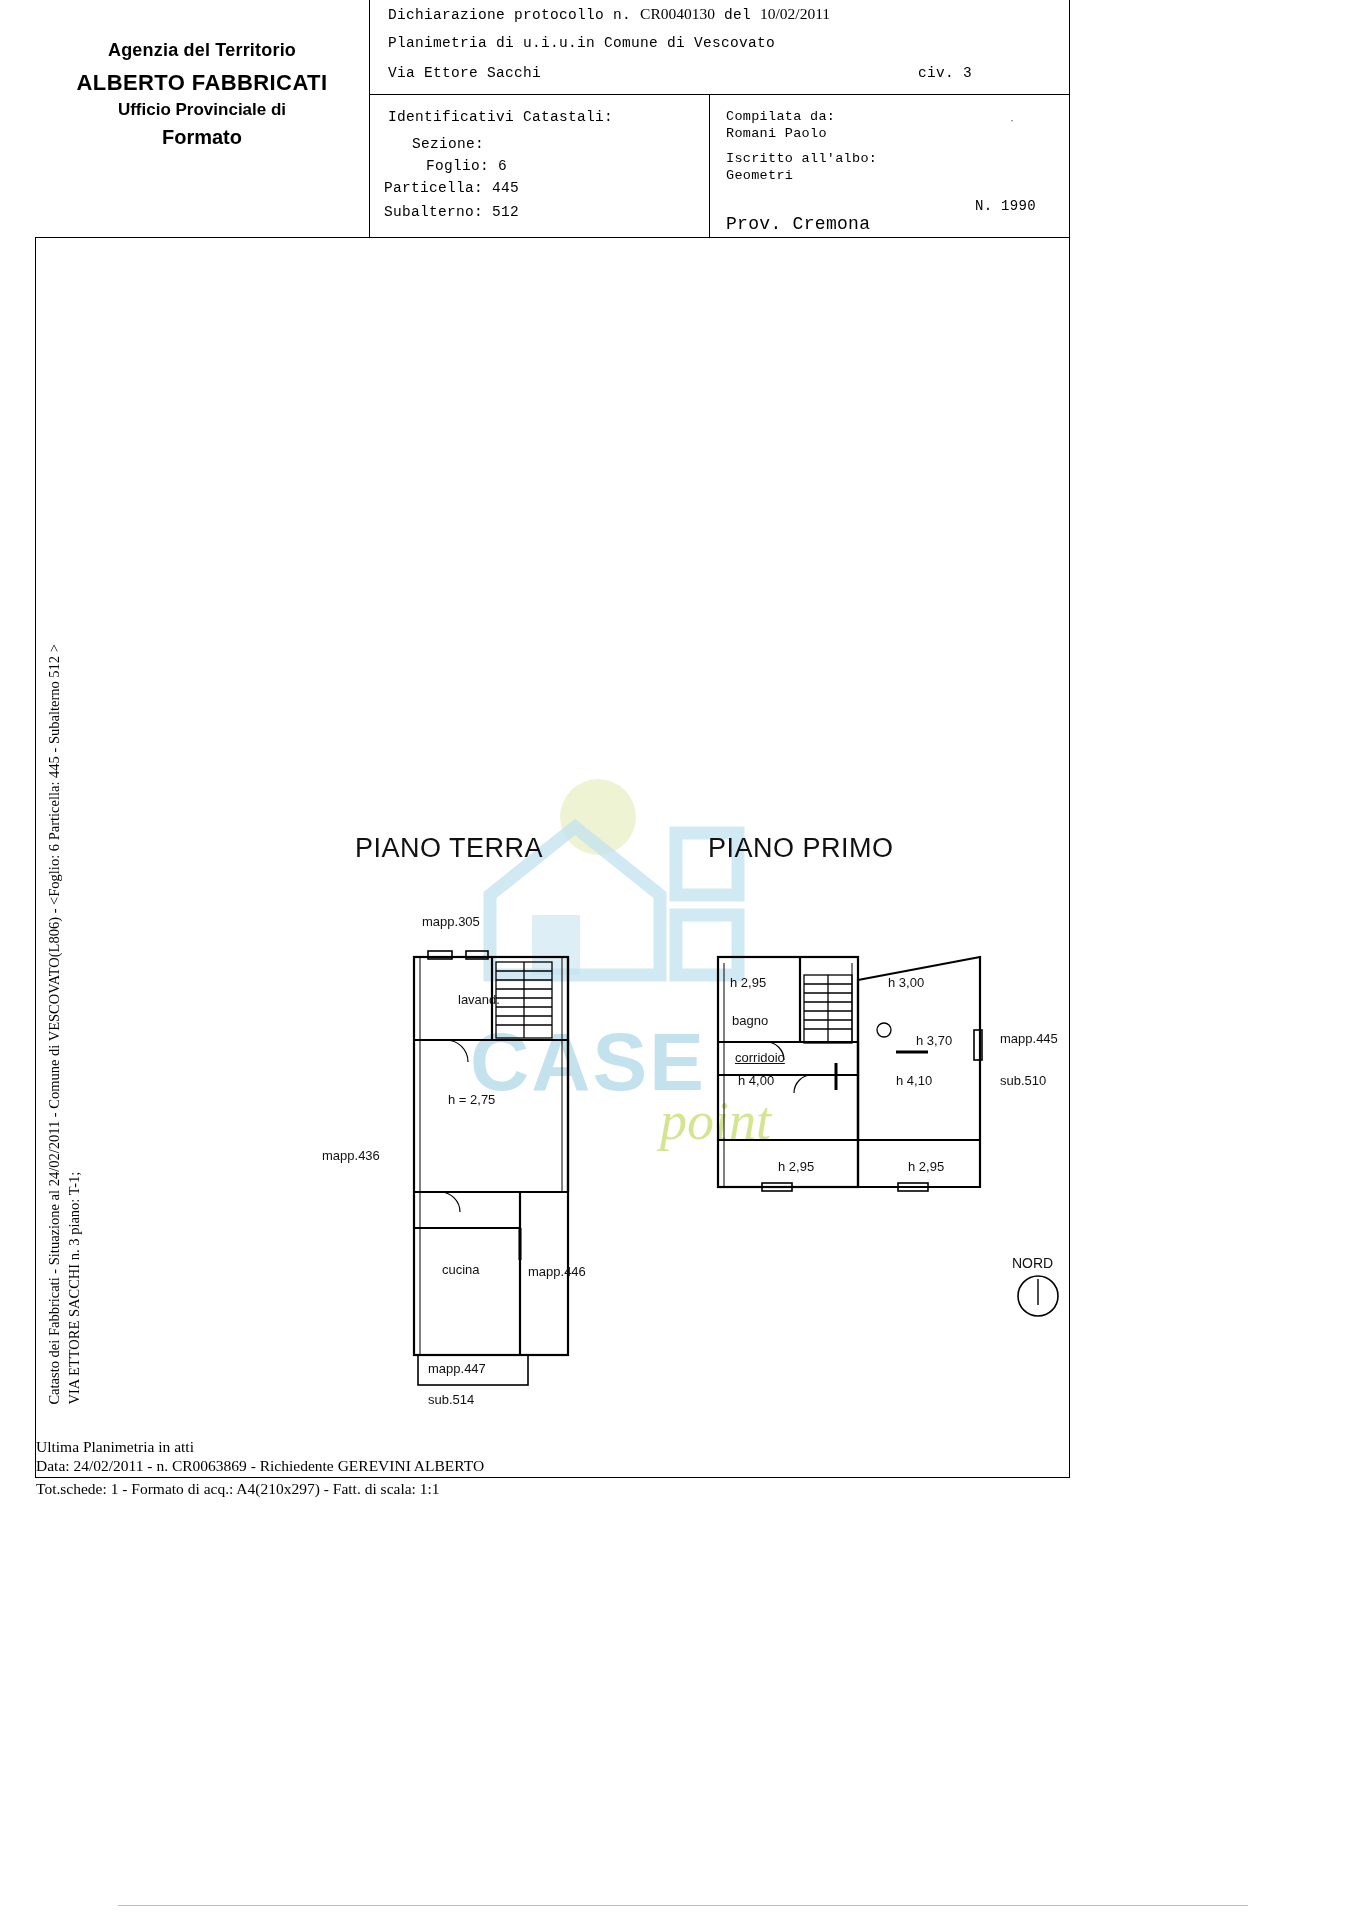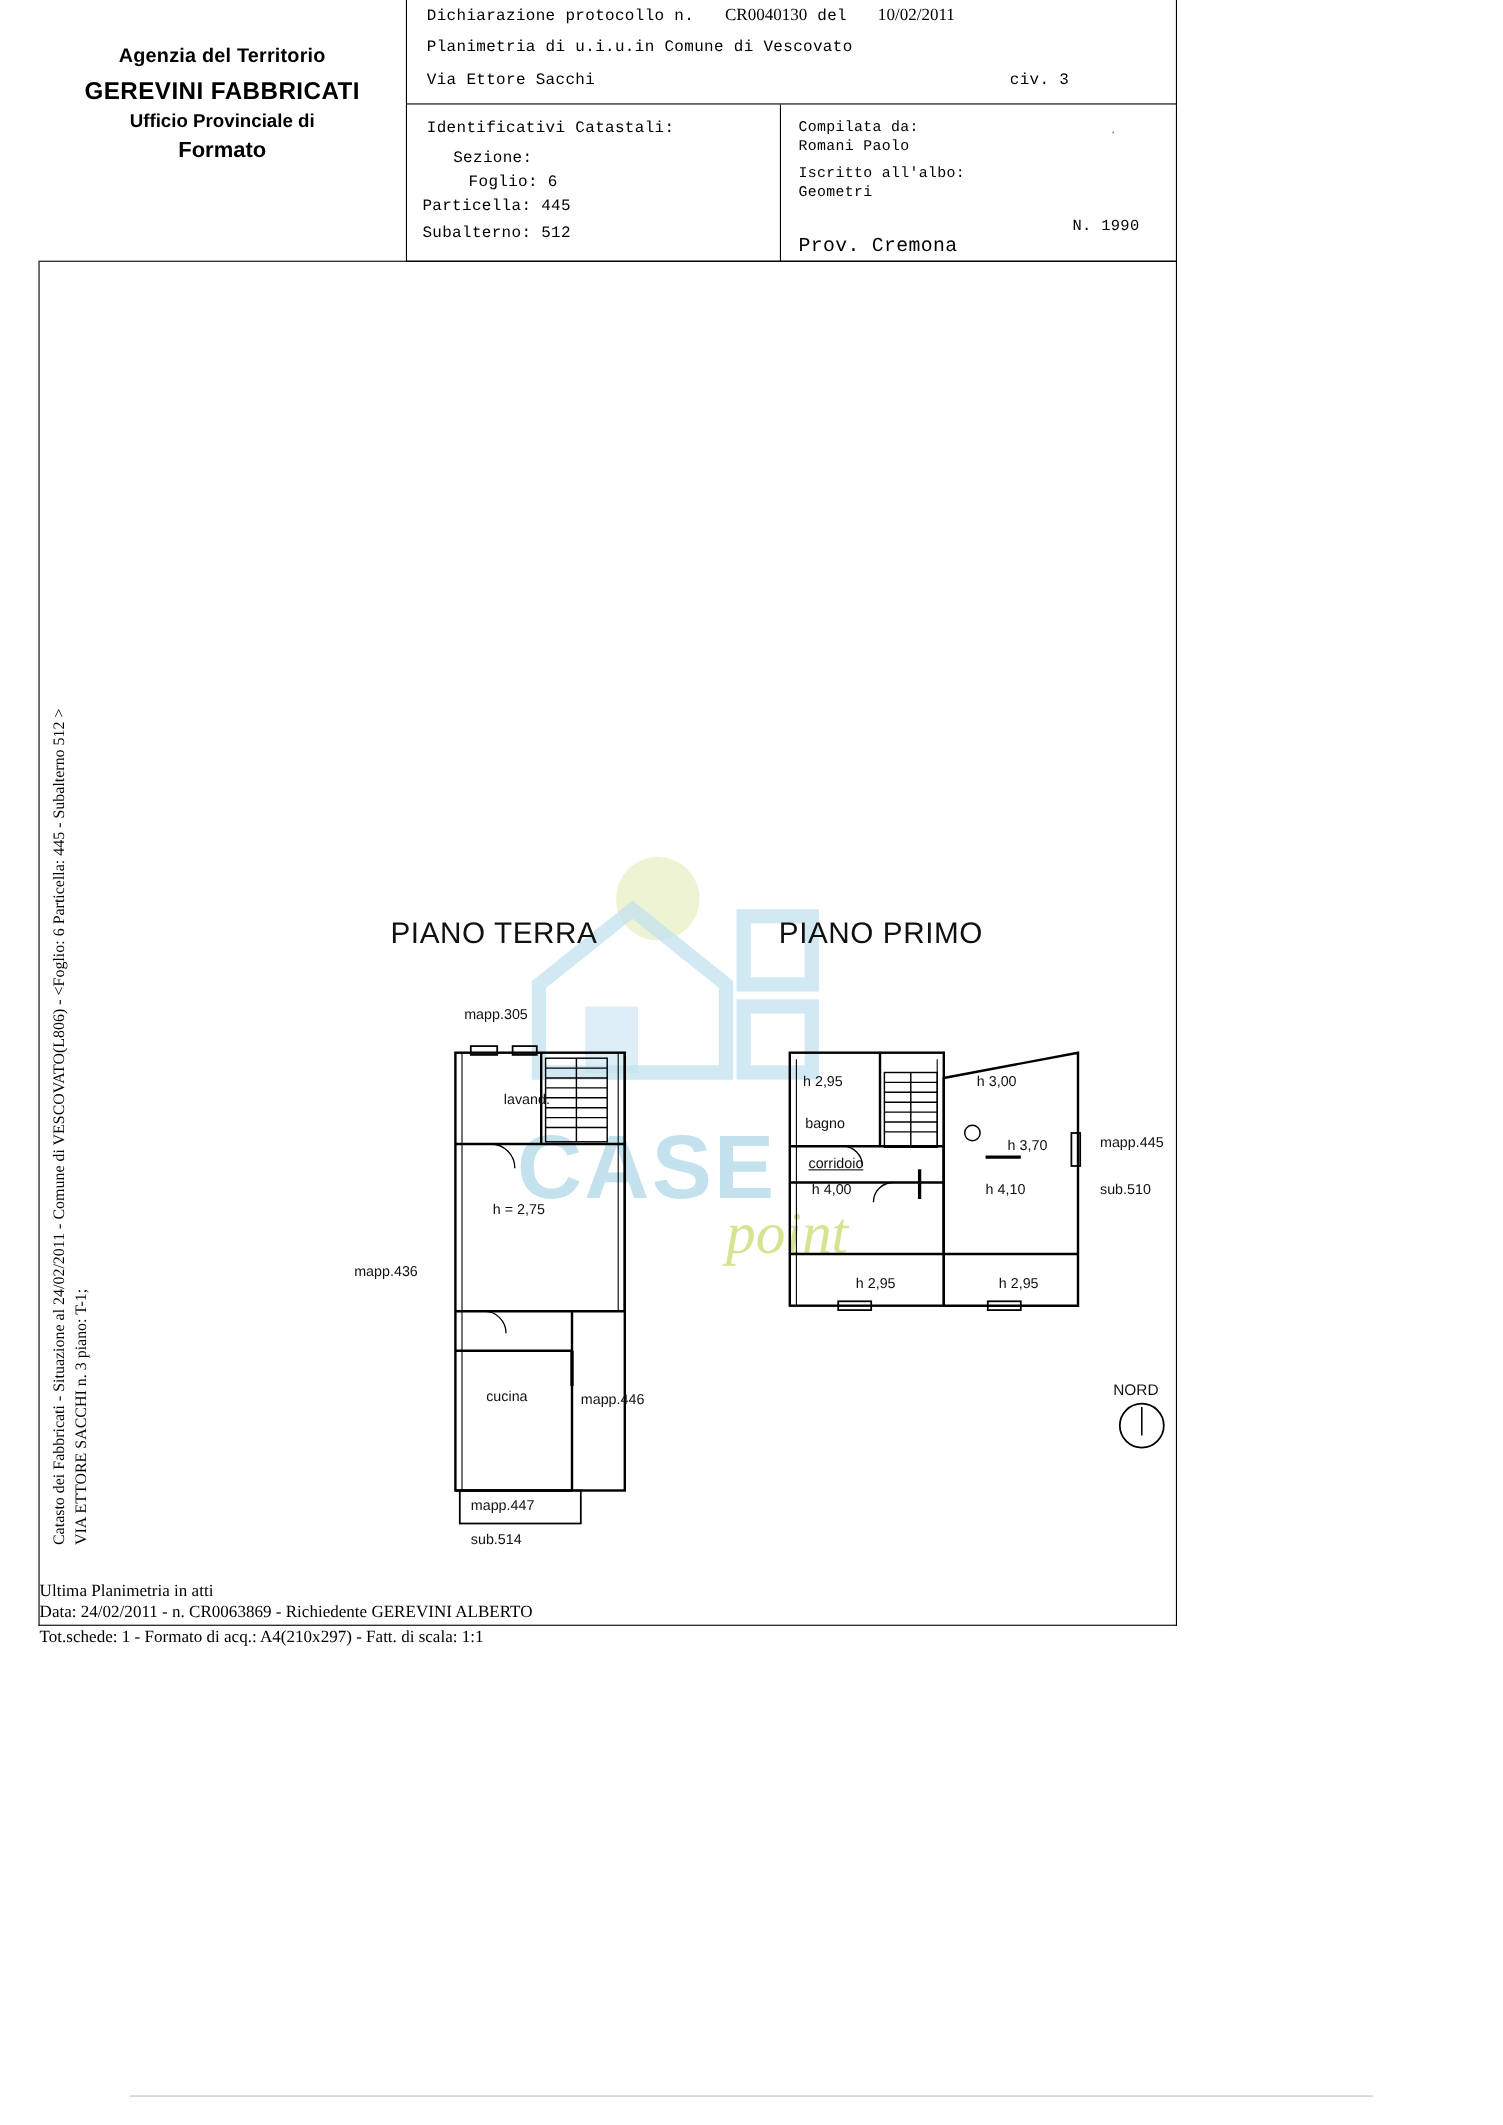--- a/index.html
+++ b/index.html
@@ -70,21 +70,21 @@
     left: 370px; top: 0px;
     width: 700px; height: 95px;
     border-bottom: 1.5px solid #000;
     border-right: 1.5px solid #000;
     box-sizing: border-box;
   }
   .hdr-top .r1 { position: absolute; left: 18px; top: 5px; font-size: 14.5px; letter-spacing: .3px;}
   .hdr-top .r2 { position: absolute; left: 18px; top: 35px; font-size: 14.5px; letter-spacing: .3px;}
   .hdr-top .r3 { position: absolute; left: 18px; top: 65px; font-size: 14.5px; letter-spacing: .3px;}
   .hdr-top .civ { position: absolute; left: 548px; top: 65px; font-size: 14.5px; letter-spacing: .3px;}
-  .prot-num { font-family: "Liberation Serif", serif; font-size: 15.5px; letter-spacing: 0; margin-left: 19px; }
+  .prot-num { font-family: "Liberation Serif", serif; font-size: 15.5px; letter-spacing: 0; }
 
   .hdr-ident {
     position: absolute;
     left: 370px; top: 95px;
     width: 340px; height: 143px;
     border-right: 1.5px solid #000;
     border-bottom: 1.5px solid #000;
     box-sizing: border-box;
   }
   .hdr-ident div { position: absolute; font-size: 14.5px; letter-spacing: .3px; }
@@ -212,21 +212,21 @@
   }
   svg.plan { position: absolute; left: 0; top: 0; width: 1366px; height: 1932px; pointer-events:none; }
 </style>
 </head>
 <body>
 
 <div class="page">
 
   <div class="hdr-left">
     <div class="l1">Agenzia del Territorio</div>
-    <div class="l2">GEREVINI FABBRICATI</div>
+    <div class="l2">ALBERTO FABBRICATI</div>
     <div class="l3">Ufficio Provinciale di</div>
     <div class="l4">Formato</div>
   </div>
 
 
   <div class="hdr-top">
     <div class="r1 mono">
       <span>Dichiarazione protocollo n.</span>
       <span class="prot-num">CR0040130</span>
       <span>del</span>

